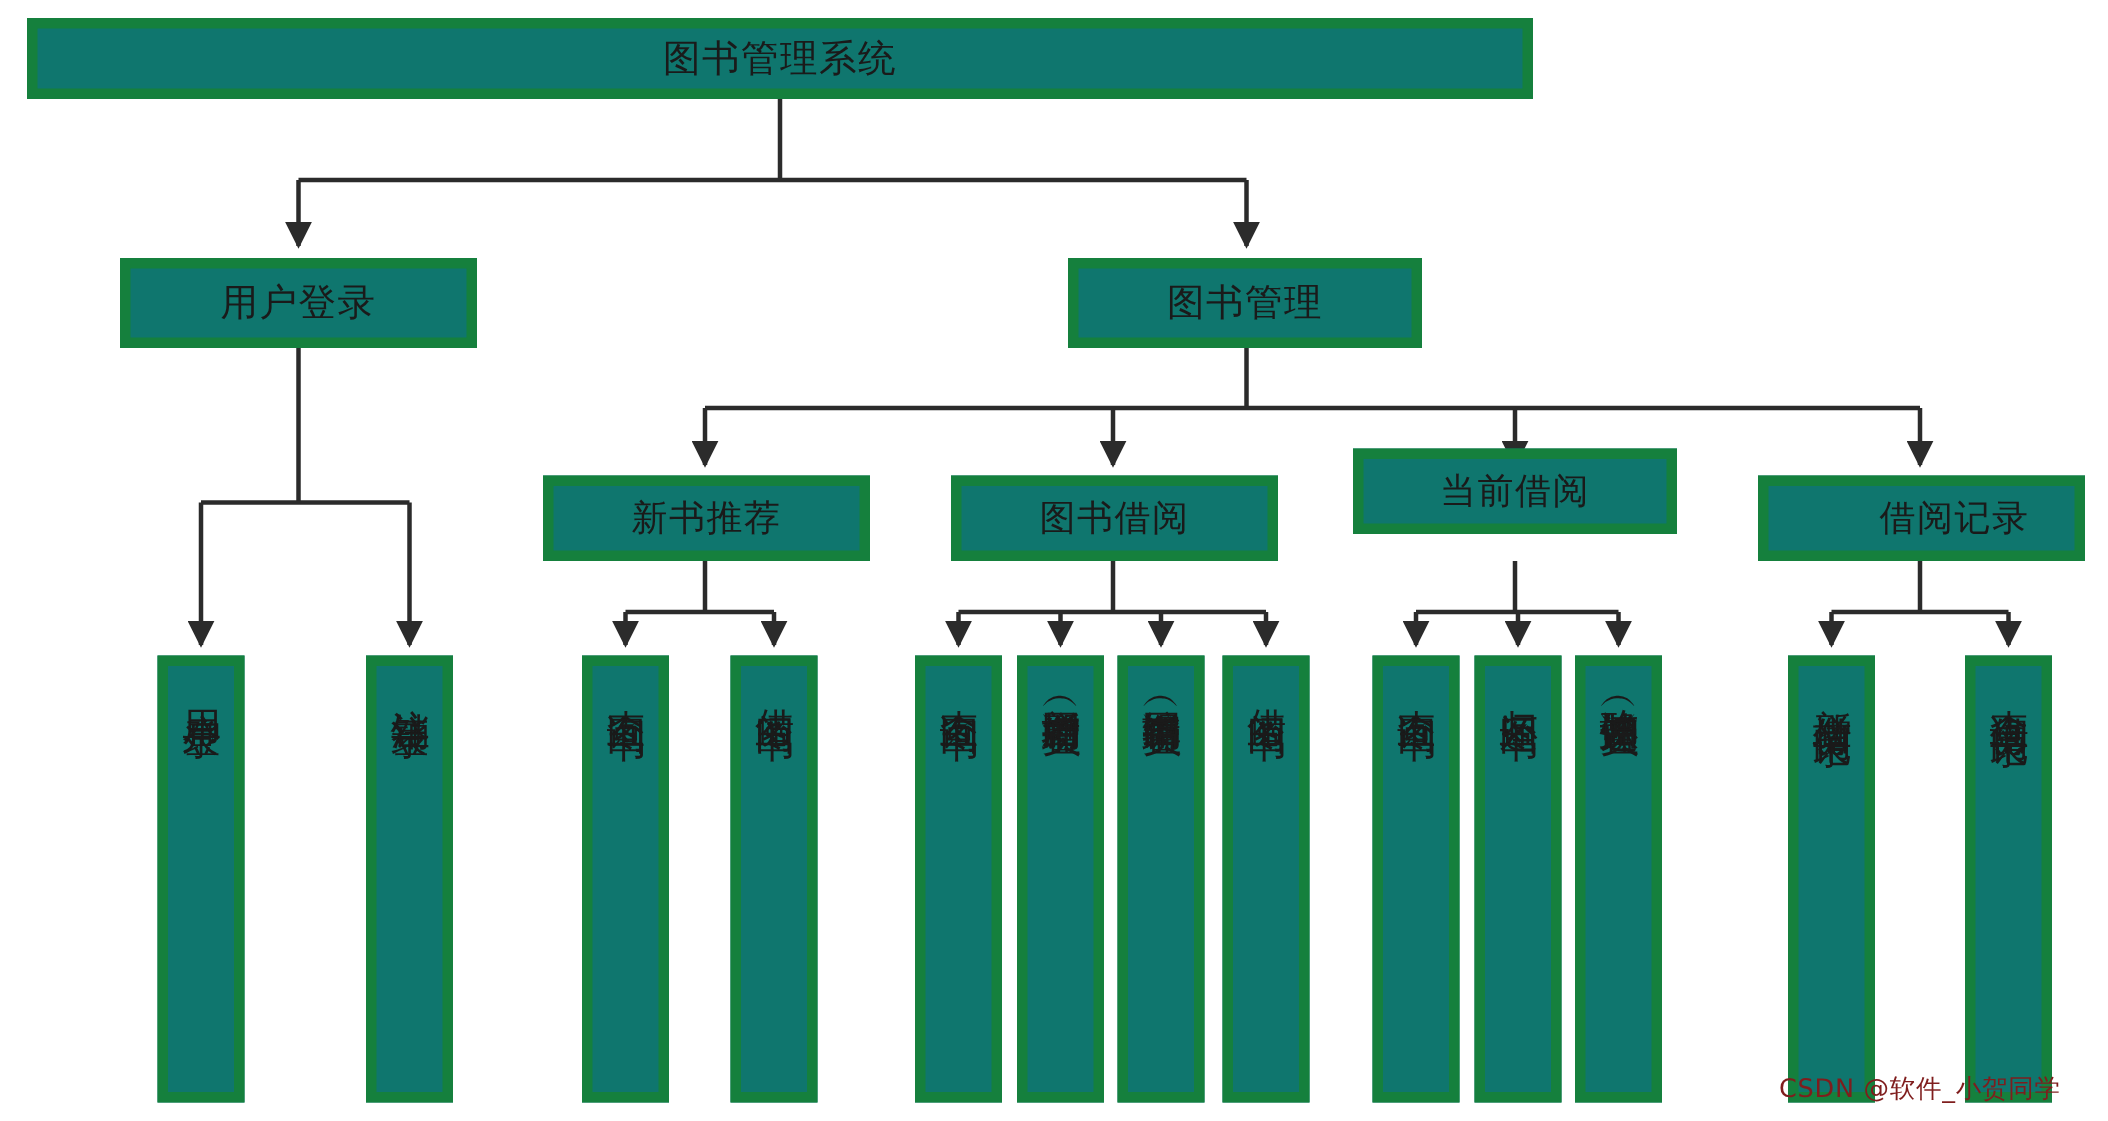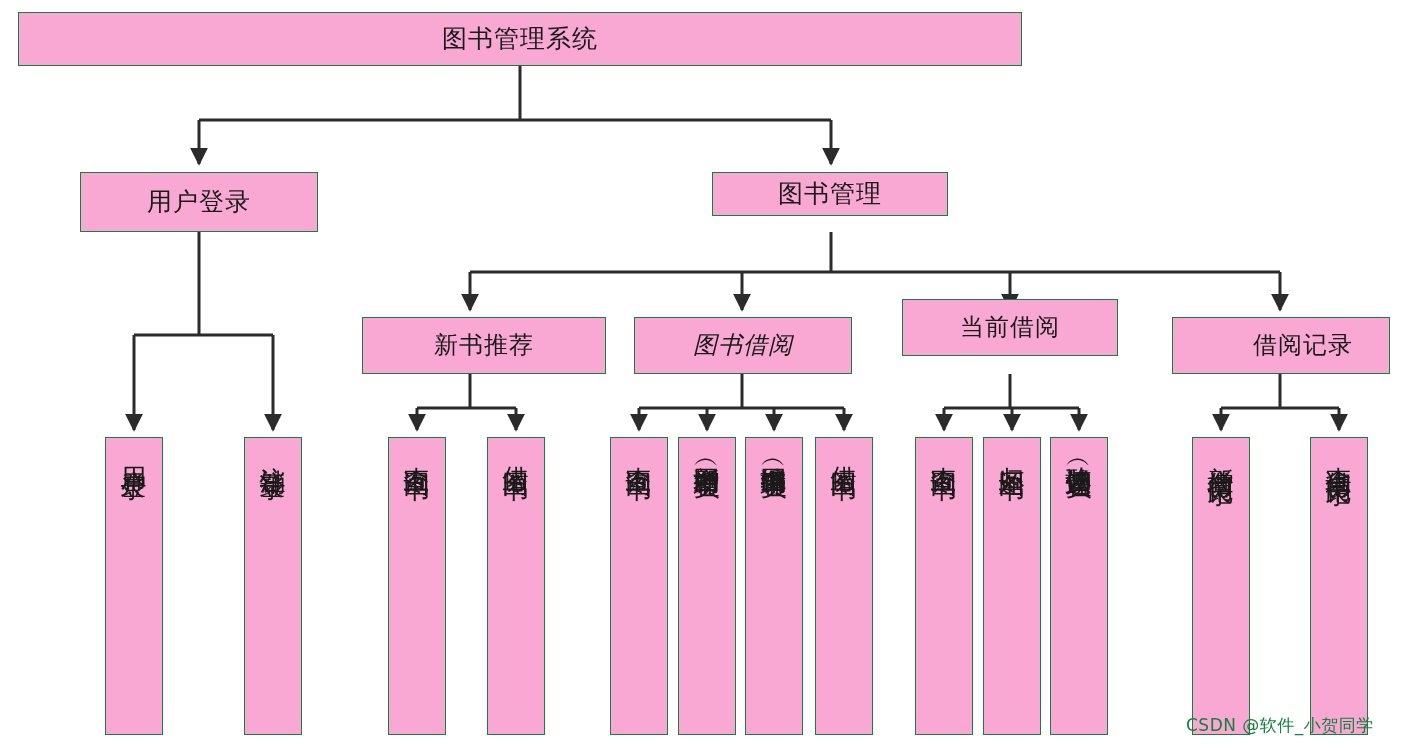--- a/index.html
+++ b/index.html
@@ -17,22 +17,22 @@
   }
   svg#wires{
     position:absolute;
     left:0;top:0;
     width:1405px;height:747px;
     pointer-events:none;
   }
   .node{
     position:absolute;
     box-sizing:border-box;
-    background:#f9a8d4;
-    border:1px solid #15803d;
+    background:#0f766e;
+    border:7px solid #15803d;
     display:flex;
     align-items:center;
     justify-content:center;
     color:#1a1a1a;
   }
   .node .label{
     display:block;
     text-align:center;
     line-height:1.18;
     letter-spacing:0.5px;
@@ -62,21 +62,21 @@
   }
   .node.leaf.tall .label{
     max-height:286px;
     letter-spacing:1px;
   }
   .watermark{
     position:absolute;
     left:1186px;
     top:714px;
     font-size:17px;
-    color:#15803d;
+    color:#7f1d1d;
     letter-spacing:0.5px;
     white-space:nowrap;
     user-select:none;
   }
 </style>
 </head>
 <body>
 
 <div id="canvas">
 
@@ -130,28 +130,28 @@
     </g>
   </svg>
 
   <div class="node horiz root" style="left:18px;top:12px;width:1004px;height:54px;">
     <span class="label">图书管理系统</span>
   </div>
 
   <div class="node horiz lvl2" style="left:80px;top:172px;width:238px;height:60px;">
     <span class="label">用户登录</span>
   </div>
-  <div class="node horiz lvl2" style="left:712px;top:172px;width:236px;height:44px;">
+  <div class="node horiz lvl2" style="left:712px;top:172px;width:236px;height:60px;">
     <span class="label">图书管理</span>
   </div>
 
-  <div class="node horiz lvl3" style="left:362px;top:317px;width:244px;height:57px;">
+  <div class="node horiz lvl3" style="left:362px;top:317px;width:218px;height:57px;">
     <span class="label">新书推荐</span>
   </div>
-  <div class="node horiz lvl3" style="left:634px;top:317px;width:218px;height:57px;font-style:italic;">
+  <div class="node horiz lvl3" style="left:634px;top:317px;width:218px;height:57px;">
     <span class="label">图书借阅</span>
   </div>
   <div class="node horiz lvl3" style="left:902px;top:299px;width:216px;height:57px;">
     <span class="label">当前借阅</span>
   </div>
   <div class="node horiz lvl3" style="left:1172px;top:317px;width:218px;height:57px;padding-left:44px;">
     <span class="label">借阅记录</span>
   </div>
 
   <div class="node leaf" style="left:105px;top:437px;width:58px;height:298px;">

